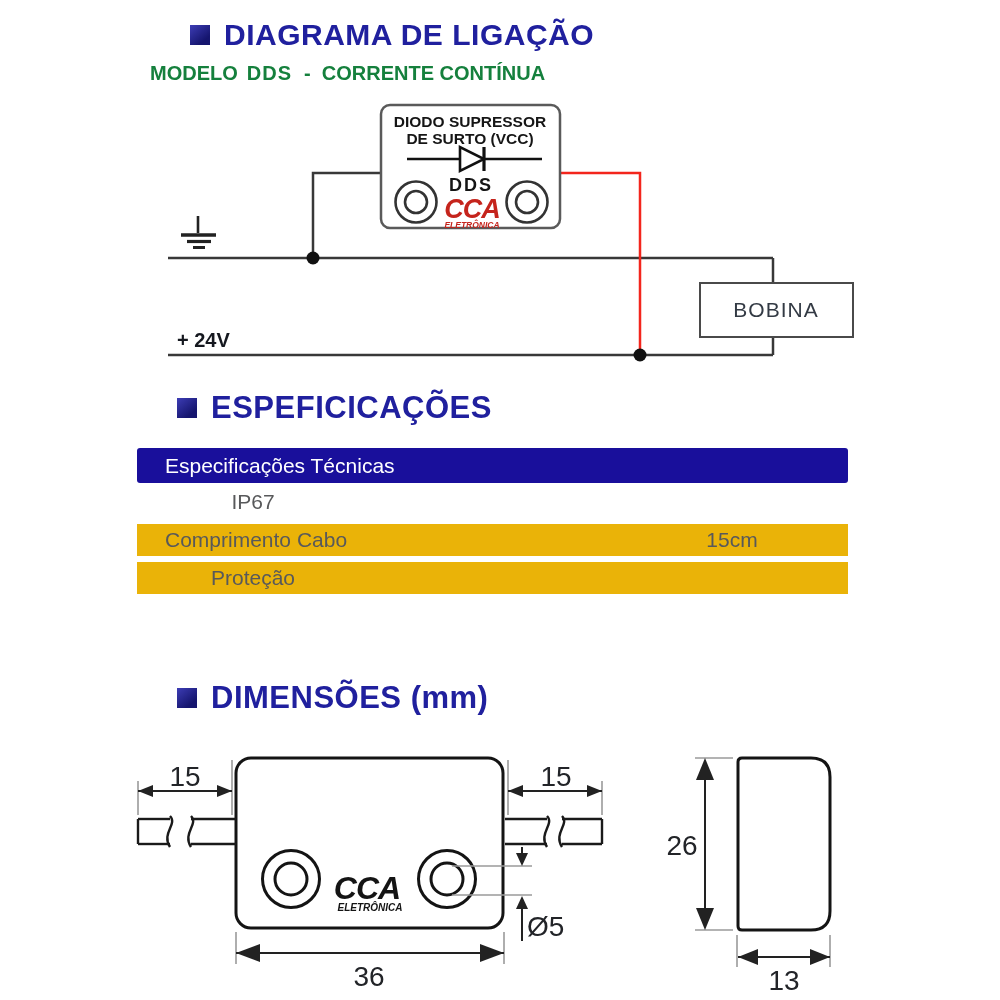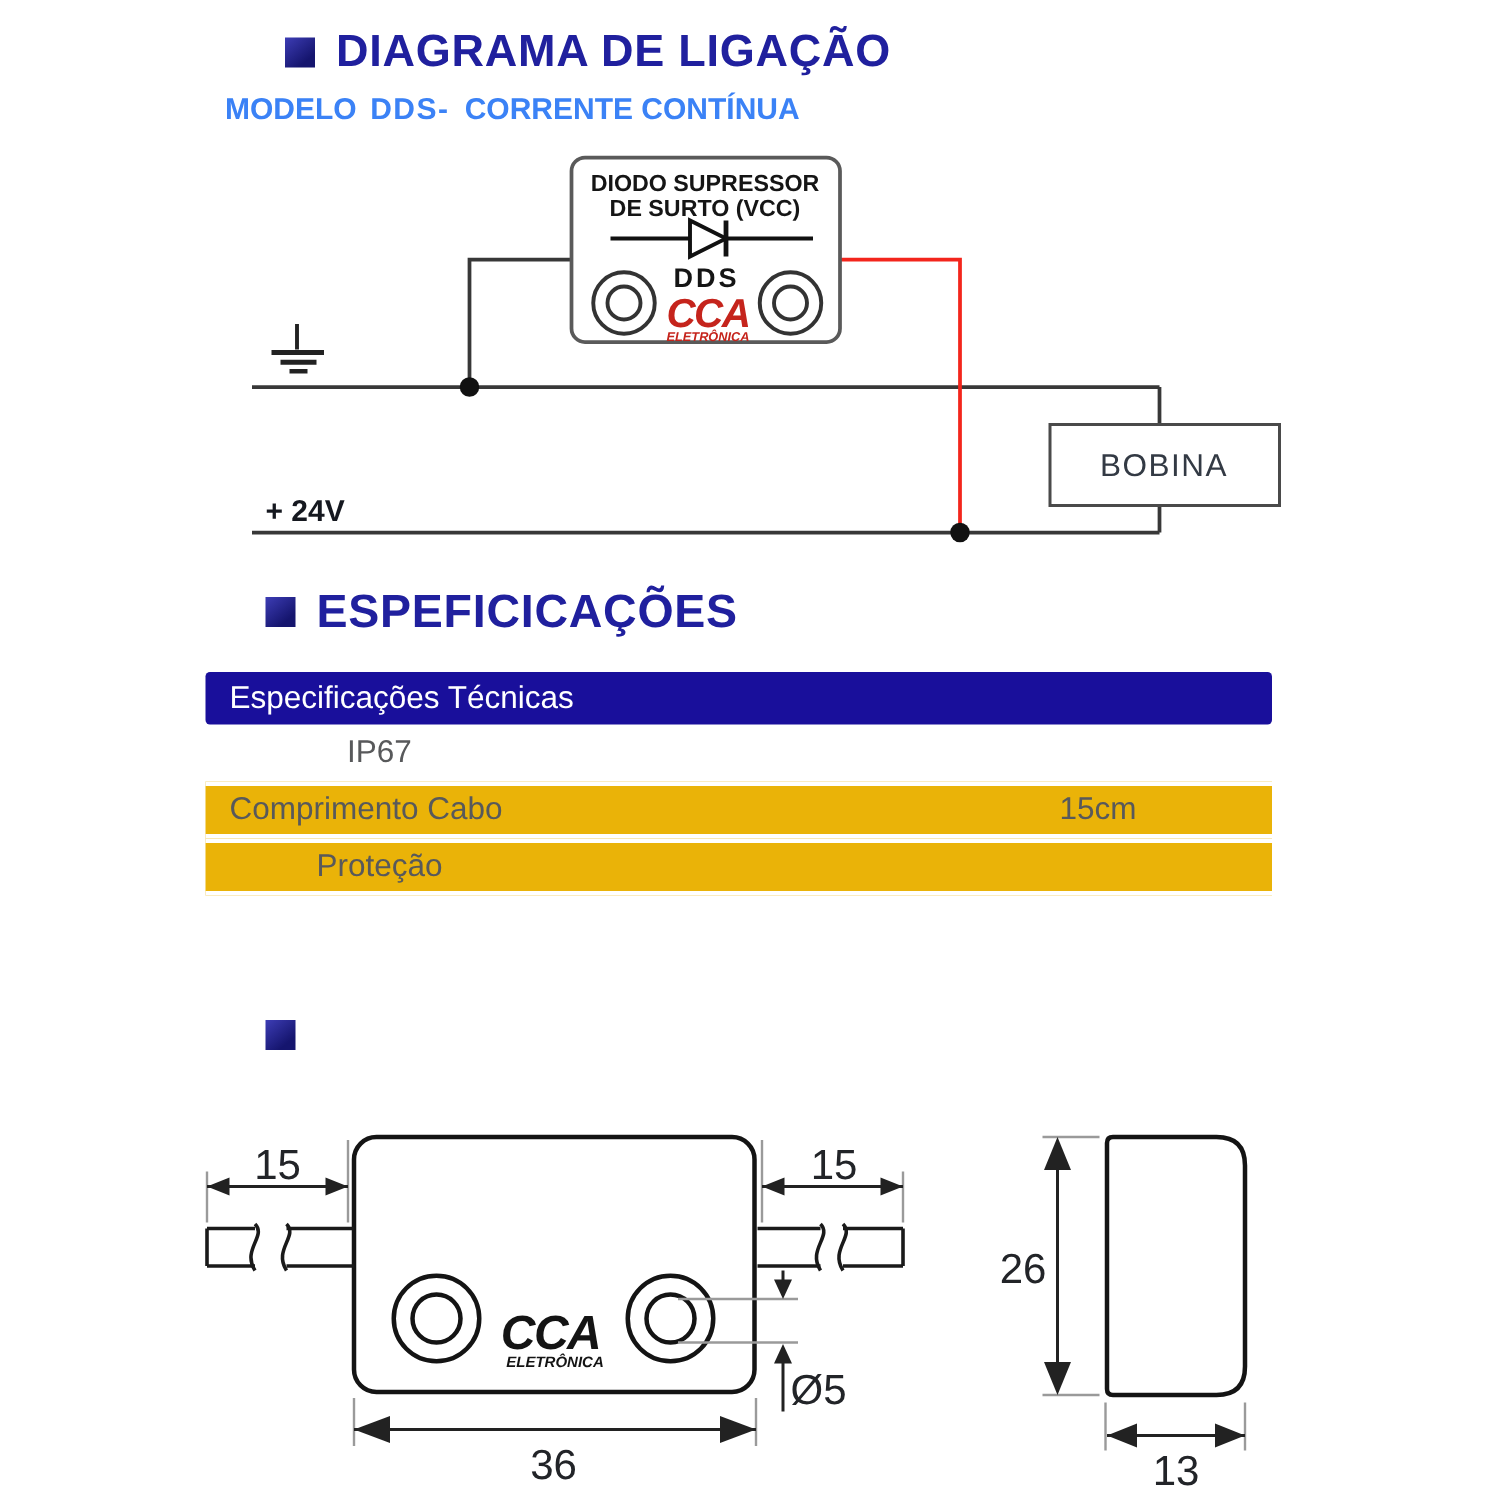--- a/index.html
+++ b/index.html
@@ -12,28 +12,28 @@
           flex:0 0 auto;}
   .heading .txt{font-weight:bold;color:#20209e;letter-spacing:.5px;white-space:nowrap;}
   #h-title{left:146px;top:18px;}
   #h-title .txt{font-size:30px;}
   #h-specs{left:133px;top:390px;}
   #h-specs .txt{font-size:31px;}
   #h-dims{left:133px;top:680px;}
   #h-dims .txt{font-size:31px;}
 
   .subtitle{position:absolute;left:150px;top:62px;font-size:20px;font-weight:bold;
-            color:#3b82f6;display:flex;align-items:baseline;white-space:pre;}
+            color:#15803d;display:flex;align-items:baseline;white-space:pre;}
   .subtitle .model{margin-left:9px;letter-spacing:1px;}
-  .subtitle .rest{}
+  .subtitle .rest{margin-left:12px;}
 
   
   #spec-table{position:absolute;left:137px;top:448px;width:711px;font-size:21px;}
   .tr{display:flex;align-items:center;height:38px;box-sizing:border-box;}
-  .tr .lbl{flex:1;padding-left:16px;color:#58595b;}
+  .tr .lbl{flex:1;padding-left:28px;color:#58595b;}
   .tr .val{width:232px;text-align:center;color:#58595b;}
   .tr.head{height:35px;background:#190f9b;border-radius:3px;}
   .tr.head .lbl{color:#ffffff;}
   .tr.alt{background:#eab308;border-top:3px solid #ffffff;border-bottom:3px solid #ffffff;}
 
   
   #draw{position:absolute;left:0;top:0;}
   text{font-family:"Liberation Sans", sans-serif;}
   .wire{stroke:#383838;stroke-width:2.5;fill:none;}
   .red{stroke:#f3251c;stroke-width:2.5;fill:none;}
@@ -74,20 +74,21 @@
       <div class="lbl">Comprimento Cabo</div>
       <div class="val">15cm</div>
     </div>
     <div class="tr alt">
       <div class="val">Proteção</div>
     </div>
   </div>
 
   <div class="heading" id="h-dims">
     <span class="bullet"></span>
+    <span class="txt">DIMENSÕES (mm)</span>
   </div>
 
   <svg id="draw" width="1000" height="1000" viewBox="0 0 1000 1000">
 
     <g>
 
       <g stroke="#222" fill="none">
         <path d="M198 216 V233" stroke-width="2.6"></path>
         <path d="M181 235 H216" stroke-width="3.4"></path>
         <path d="M187 241.5 H211" stroke-width="3.2"></path>

